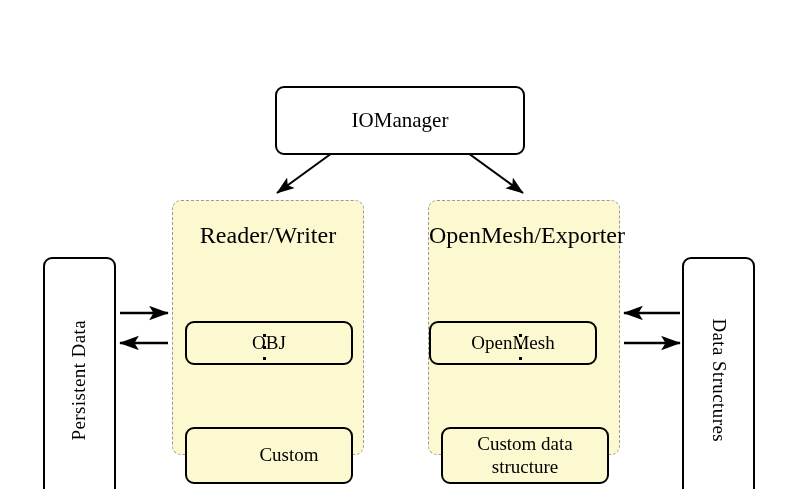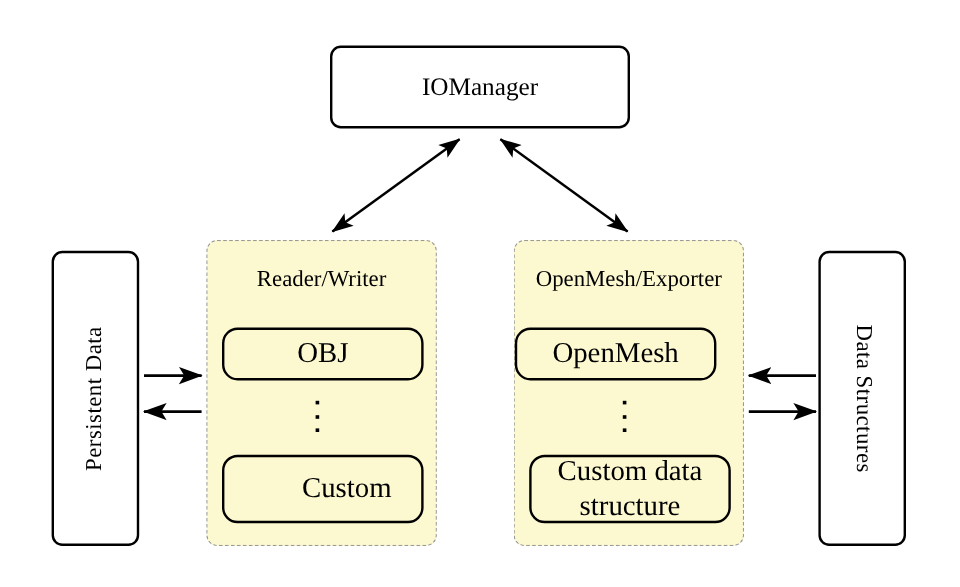--- a/index.html
+++ b/index.html
@@ -27,20 +27,21 @@
   
   .node {
     position: absolute;
     box-sizing: border-box;
     display: flex;
     align-items: center;
     justify-content: center;
     text-align: center;
     line-height: 1.18;
     color: #000;
+    margin-top: 48px;
   }
 
   
   .box-white {
     background: #ffffff;
     border: 2.1px solid #000000;
     border-radius: 9px;
   }
 
   
@@ -57,21 +58,21 @@
     background: #fcf8d0;
     border: 1.4px dashed #9a9a9a;
     border-radius: 9px;
   }
 
   .group-title {
     position: absolute;
     left: 0;
     right: 0;
     text-align: center;
-    font-size: 19px;
+    font-size: 24px;
     white-space: nowrap;
   }
 
   
   .side-label {
     white-space: nowrap;
     font-size: 19px;
     letter-spacing: 0.4px;
   }
   .rot-ccw { transform: rotate(-90deg); }
@@ -96,21 +97,21 @@
     position: absolute;
     left: 0;
     top: 0;
     width: 800px;
     height: 489px;
     overflow: visible;
     pointer-events: none;
   }
 
   .t-ioman  { font-size: 21px; }
-  .t-leaf   { font-size: 24px; border-radius: 13px; }
+  .t-leaf   { font-size: 19px; }
 </style>
 </head>
 <body>
 
 <div id="stage">
 
   <svg class="overlay" viewBox="0 0 800 489">
     <defs>
       <marker id="ah" markerWidth="9" markerHeight="9" refX="8.2" refY="3.1" orient="auto" markerUnits="strokeWidth">
         <path d="M0,0 L8.6,3.1 L0,6.2 L1.9,3.1 z" fill="#000"></path>

